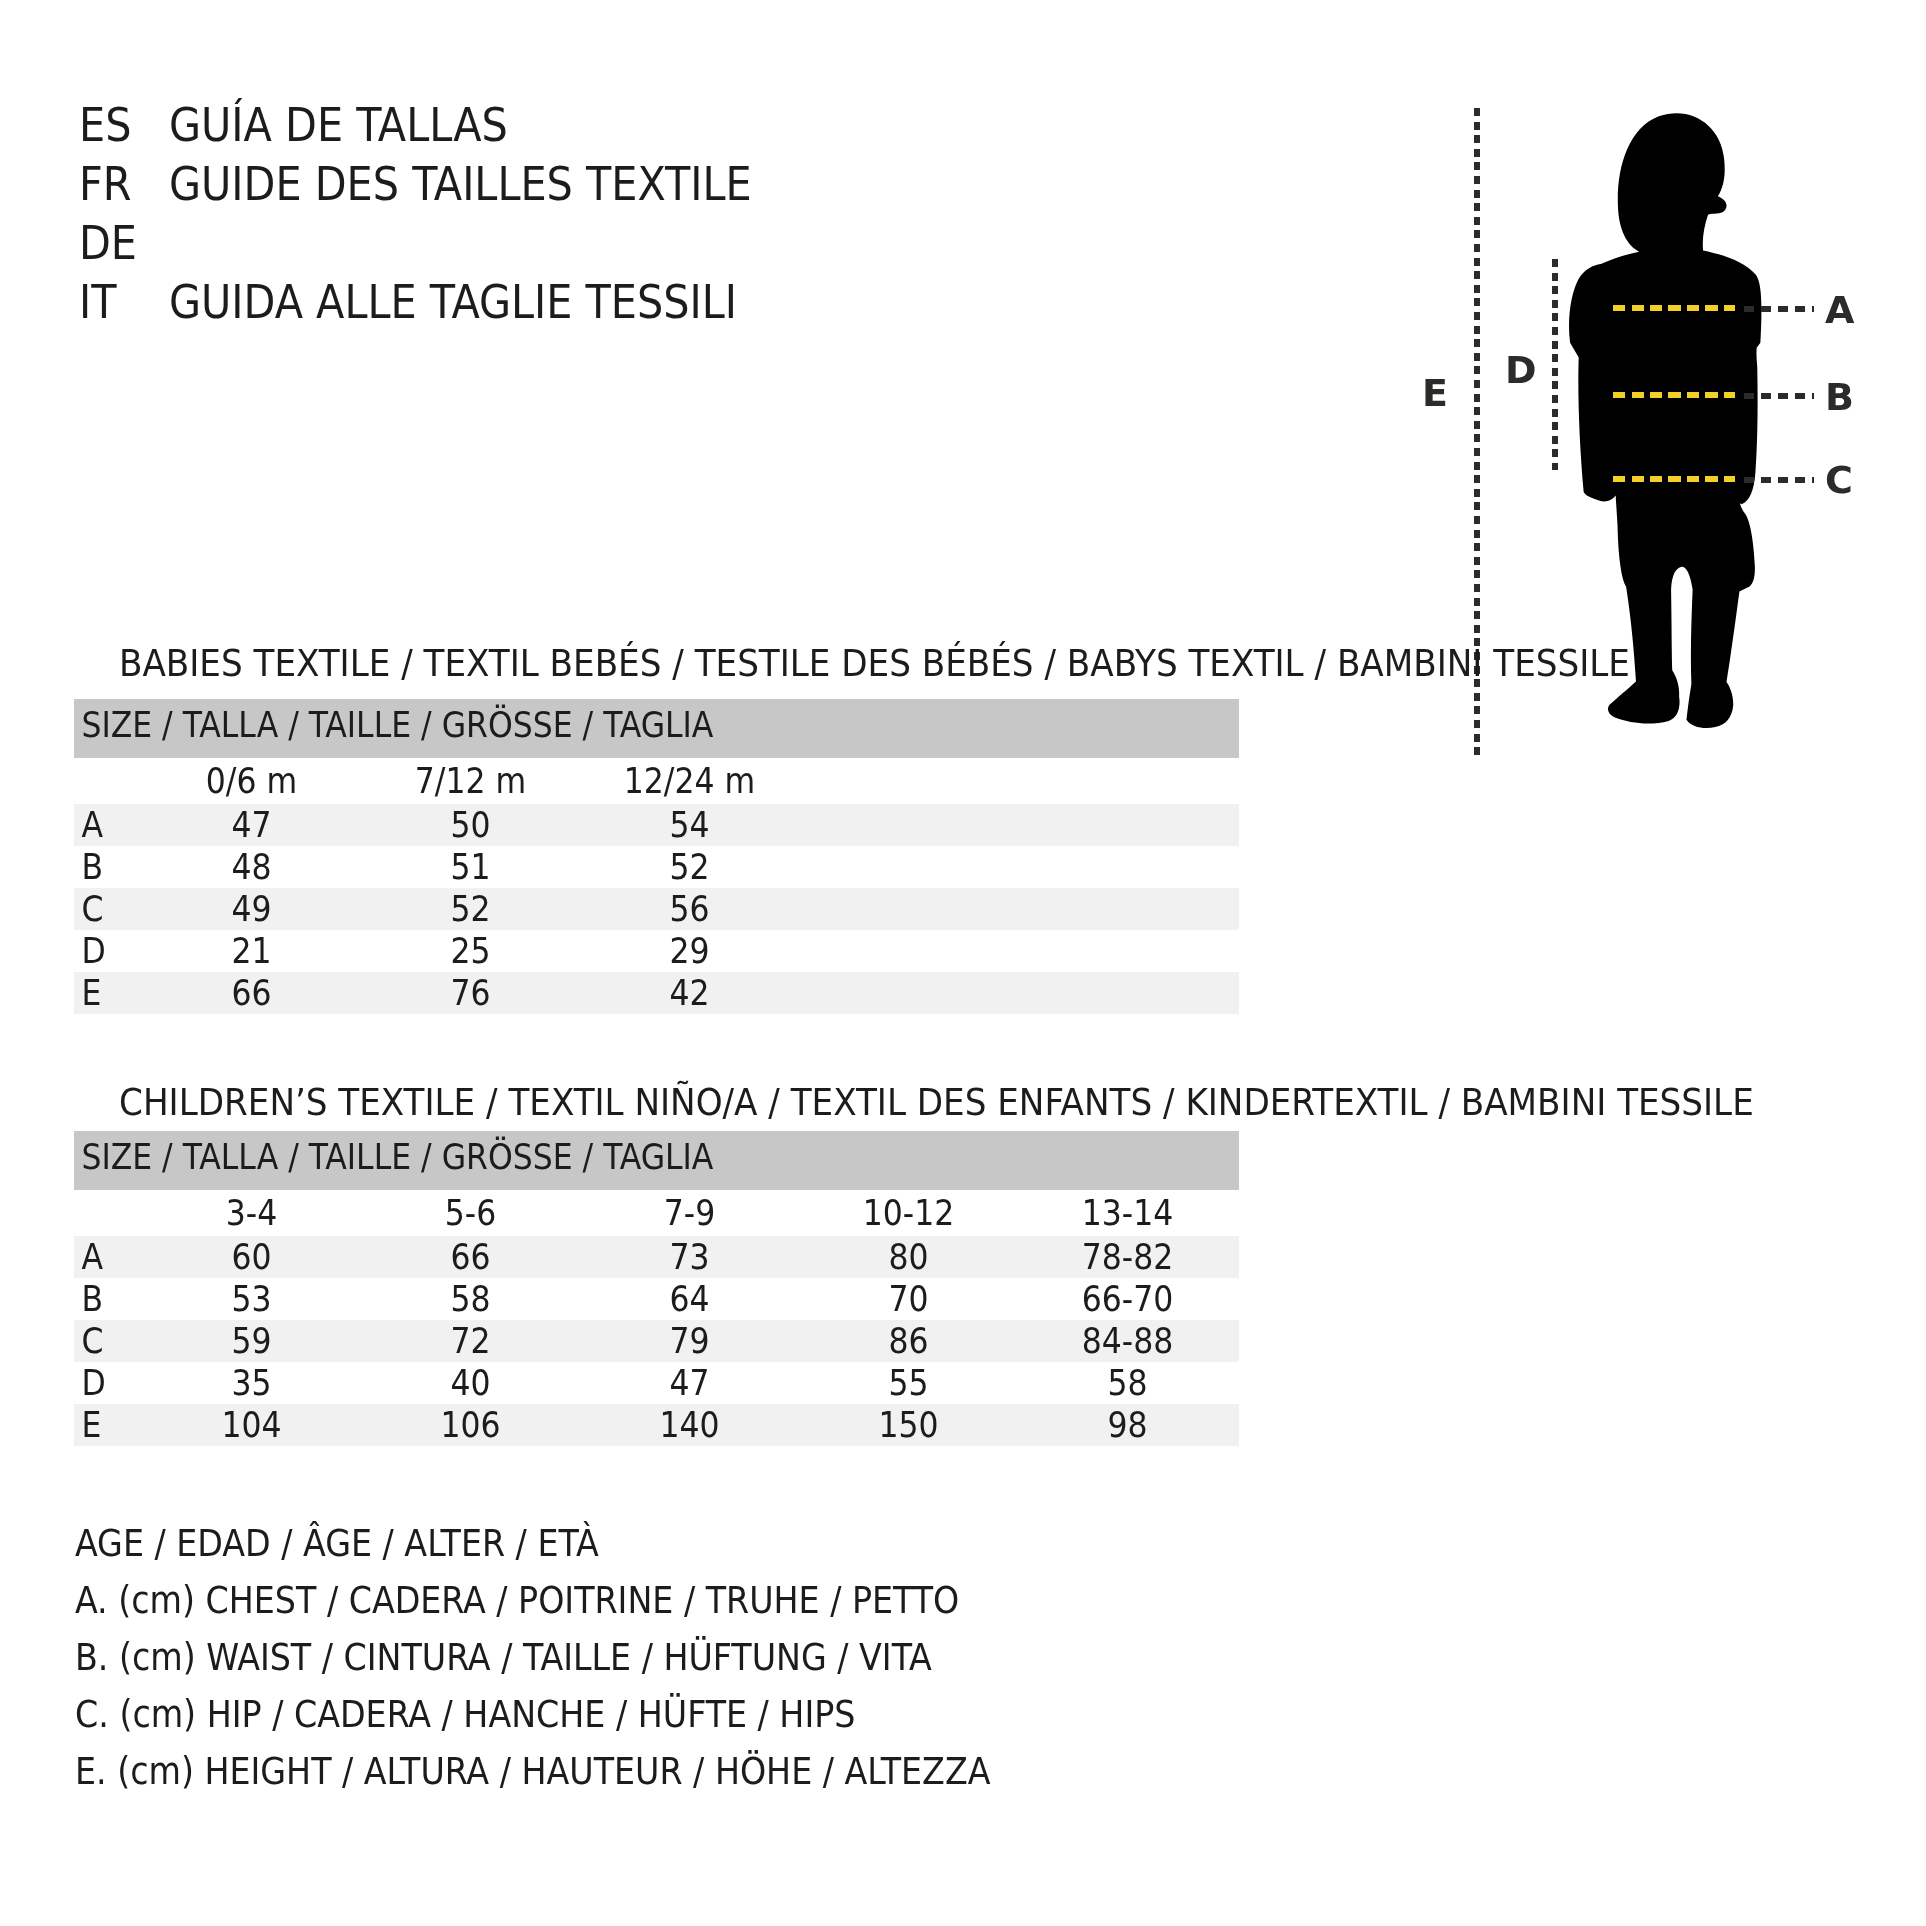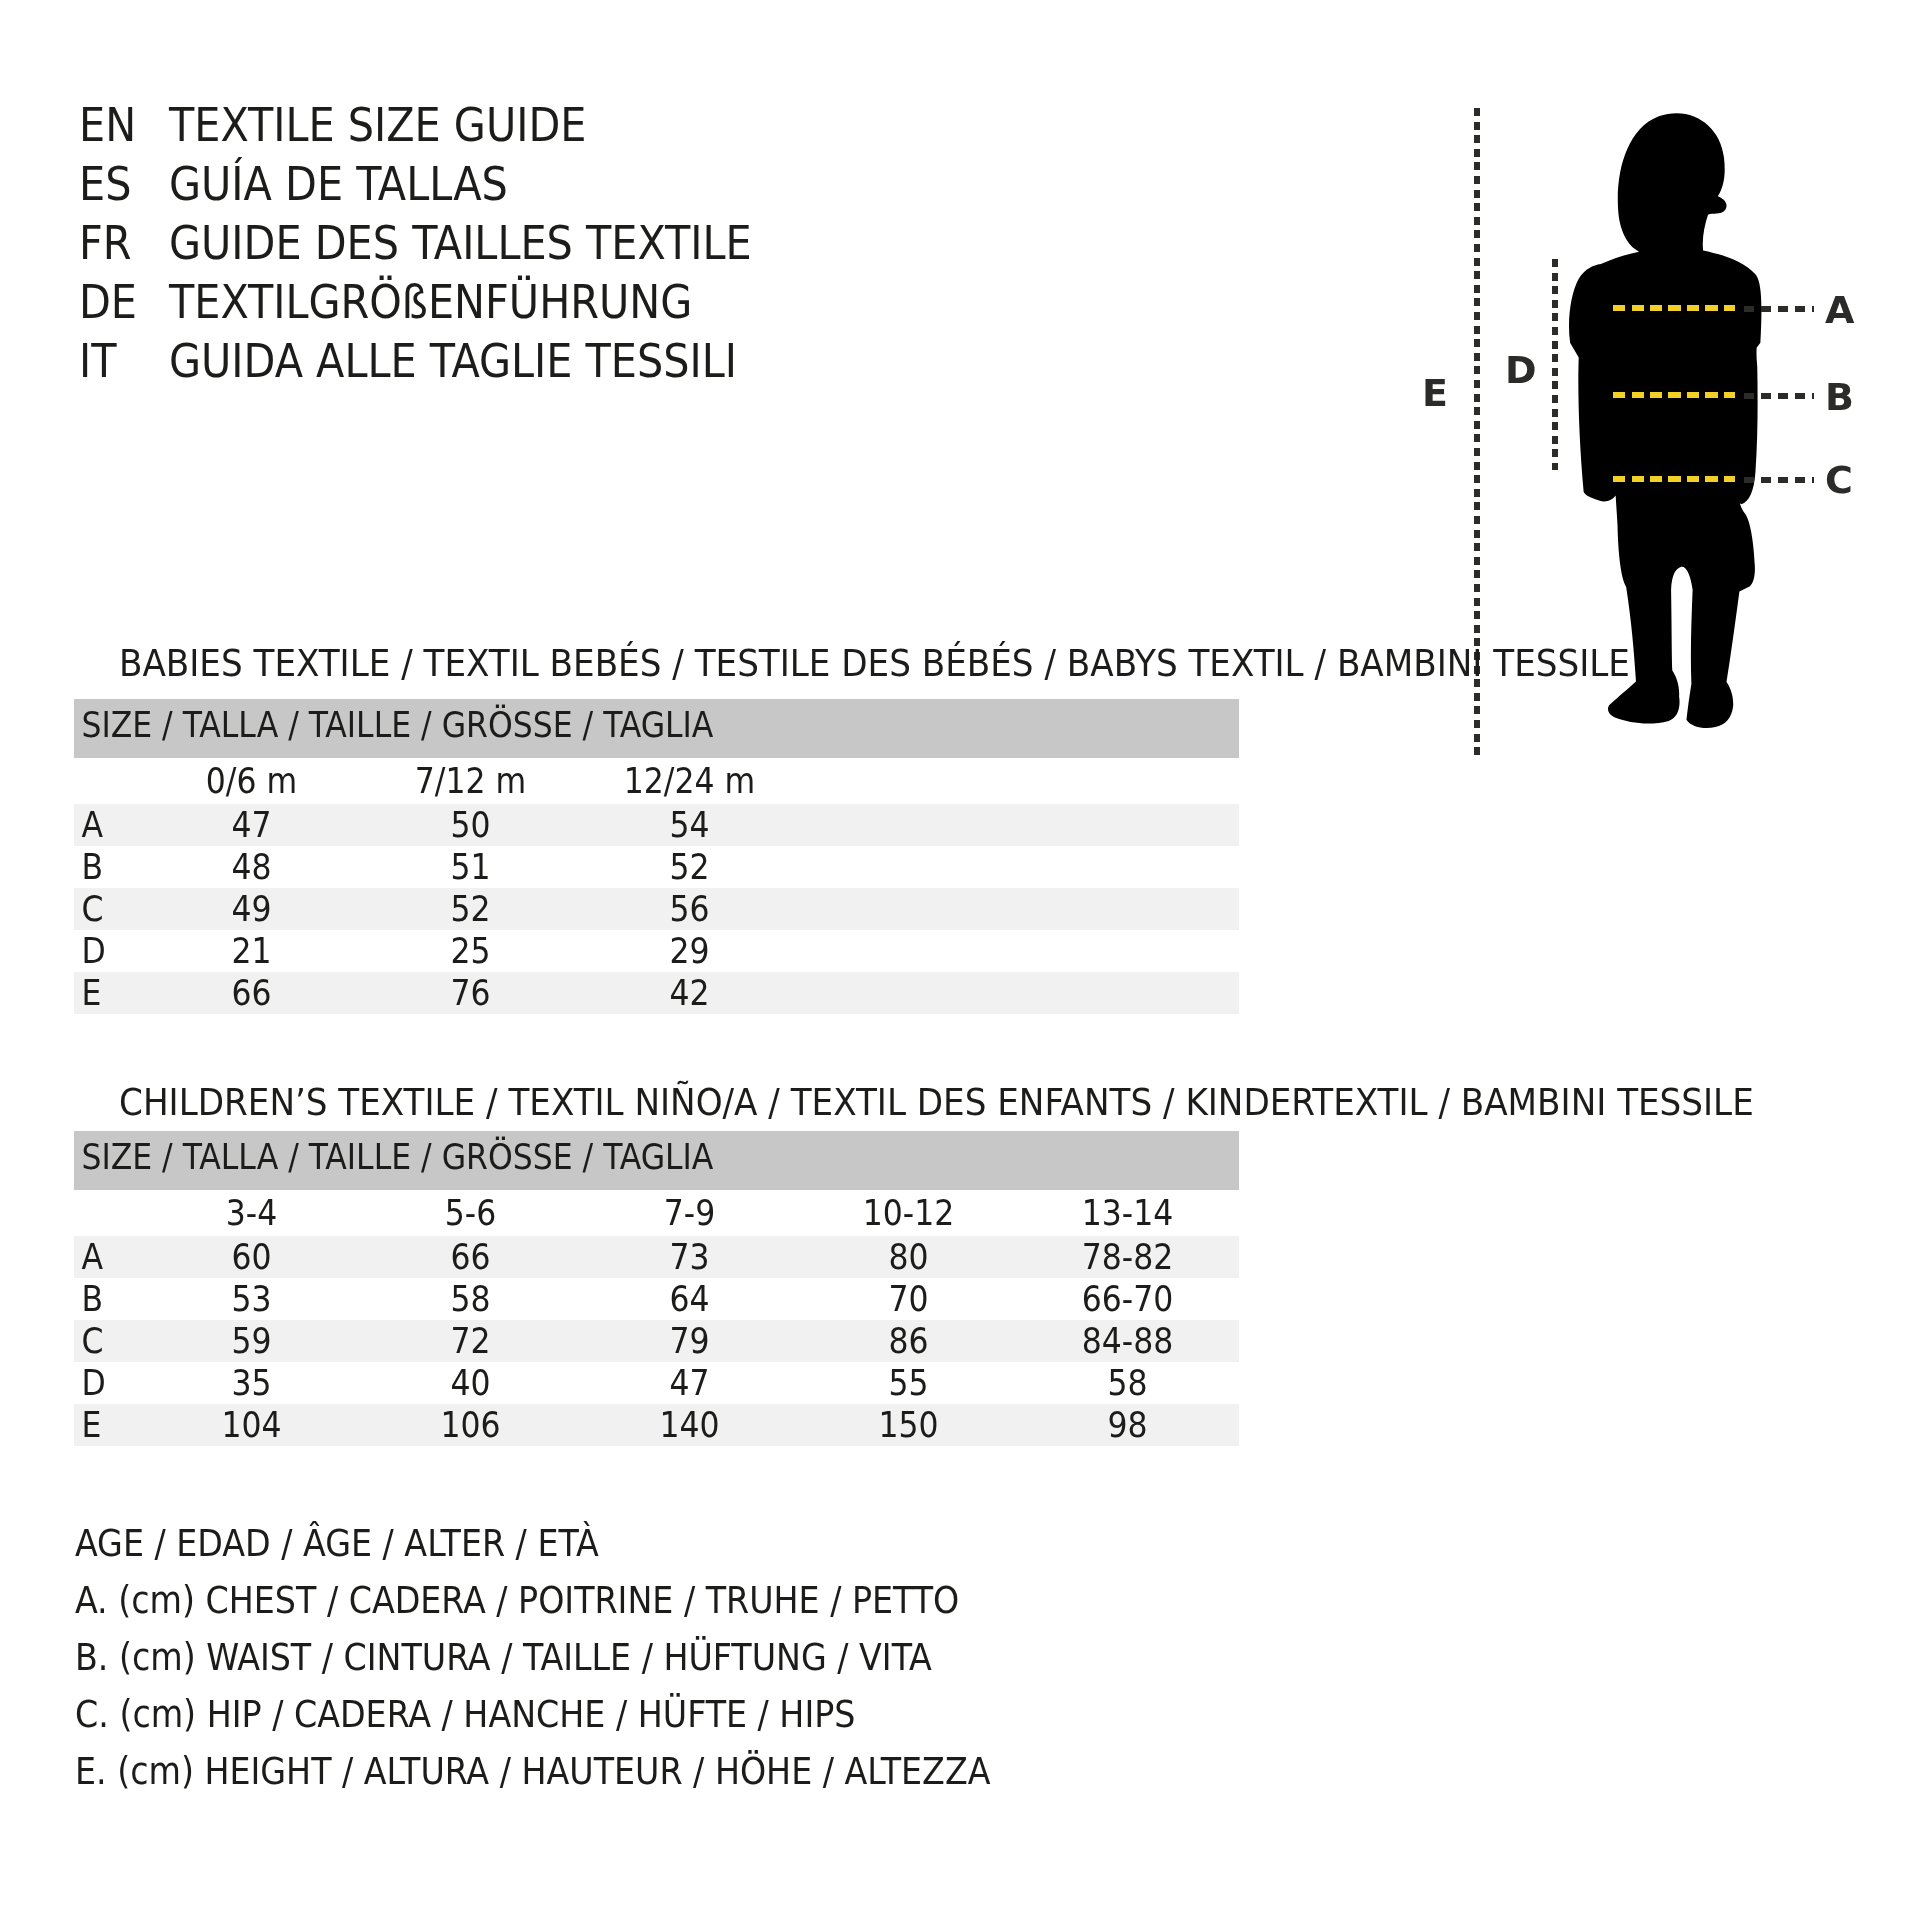--- a/index.html
+++ b/index.html
@@ -50,34 +50,29 @@
   .row-label{text-align:left;padding-left:7.4px;}
   
   .legend{position:absolute;left:75px;top:1515px;font-size:37px;}
   .legend-line{line-height:57px;white-space:nowrap;}
 </style>
 </head>
 <body>
 
 <div class="lang-block">
   <div class="lang-row">
-    <span class="lang-code">EN</span>
-    <span class="lang-title">TEXTILE SIZE GUIDE</span>
-  </div>
-  <div class="lang-row">
     <span class="lang-code">ES</span>
     <span class="lang-title">GUÍA DE TALLAS</span>
   </div>
   <div class="lang-row">
     <span class="lang-code">FR</span>
     <span class="lang-title">GUIDE DES TAILLES TEXTILE</span>
   </div>
   <div class="lang-row">
     <span class="lang-code">DE</span>
-    <span class="lang-title">TEXTILGRÖßENFÜHRUNG</span>
   </div>
   <div class="lang-row">
     <span class="lang-code">IT</span>
     <span class="lang-title">GUIDA ALLE TAGLIE TESSILI</span>
   </div>
 </div>
 
 <div class="vline e-line"></div>
 <div class="vline d-line"></div>
 <div class="fig-label label-e">E</div>

